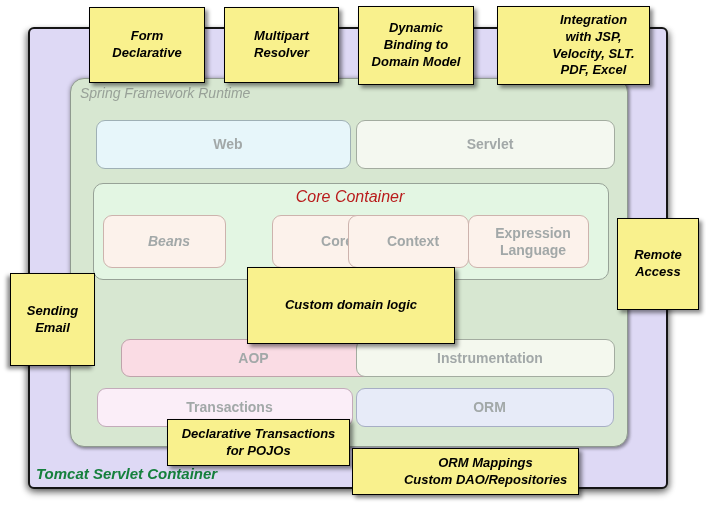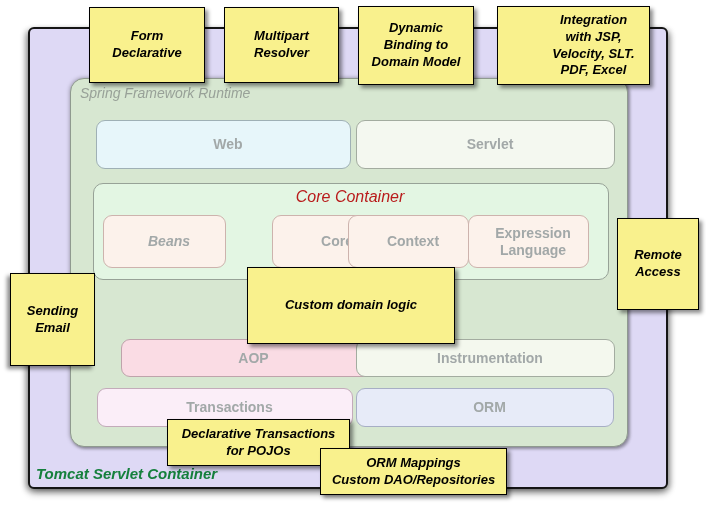--- a/index.html
+++ b/index.html
@@ -73,21 +73,21 @@
   }
   .n-form        { left:89px;  top:7px;   width:114px; height:74px; }
   .n-multipart   { left:224px; top:7px;   width:113px; height:74px; }
   .n-dynamic     { left:358px; top:6px;   width:114px; height:77px; }
   .n-integration { left:497px; top:6px;   width:111px; height:77px;padding-left:40px; }
   .n-webapp      { left:256px; top:97px;  width:191px; height:34px; font-size:14px; }
   .n-email       { left:10px;  top:225px; width:83px;  height:91px; box-shadow:-3px 3px 4px rgba(0,0,0,0.45);margin-top:48px; }
   .n-remote      { left:617px; top:218px; width:80px;  height:90px; }
   .n-custom      { left:247px; top:267px; width:206px; height:75px; }
   .n-declarative { left:167px; top:419px; width:181px; height:45px; }
-  .n-ormmap      { left:320px; top:448px; width:185px; height:45px; }
+  .n-ormmap      { left:352px; top:448px; width:185px; height:45px;padding-left:40px; }
 </style>
 </head>
 <body>
 
 <div id="canvas">
 
   <div class="outer"></div>
   <div class="tomcat-label">Tomcat Servlet Container</div>
 
   <div class="runtime"></div>

